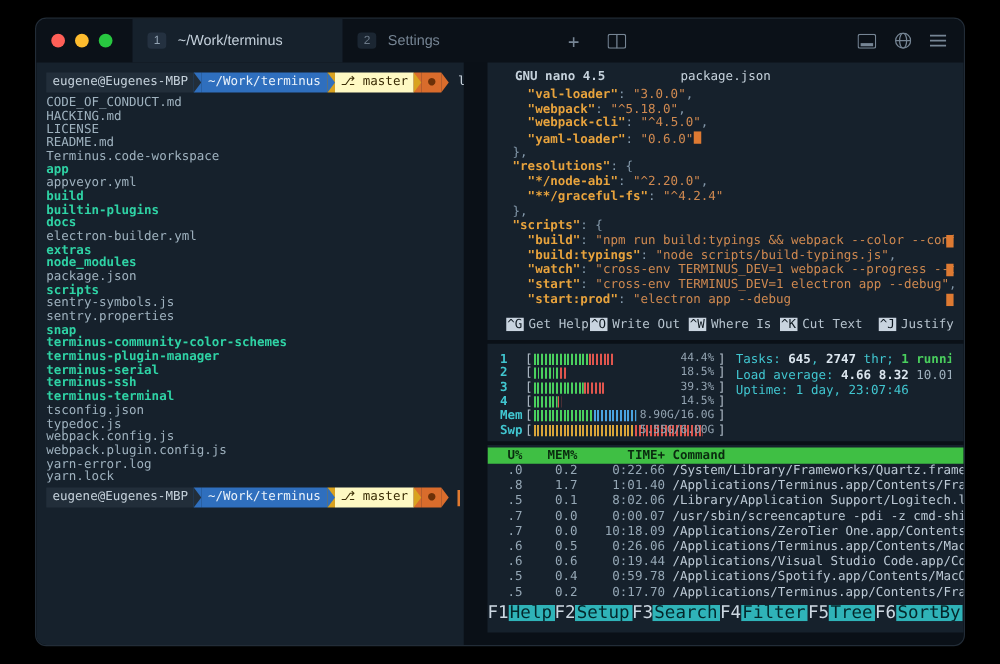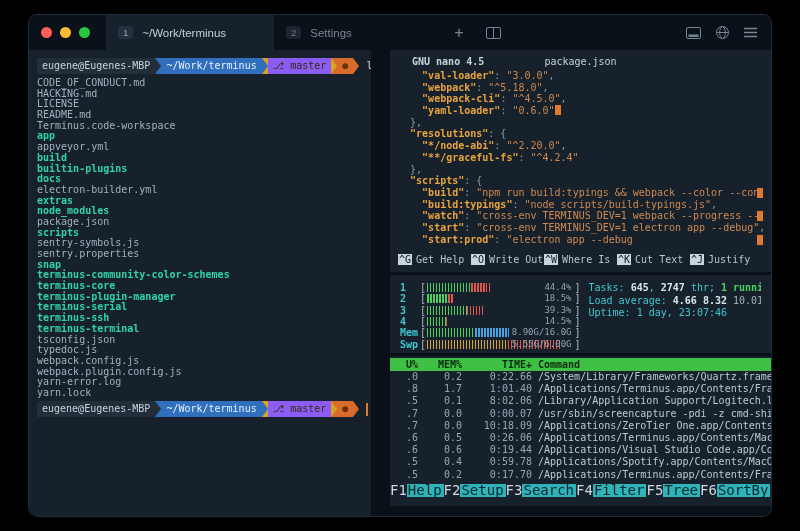--- a/index.html
+++ b/index.html
@@ -32,21 +32,21 @@
   
   .left-pane { flex:0 0 342px; padding:5px 8px 0 8px; font-size:10px; overflow:hidden; }
   .file-line { height:10.7px; line-height:10.7px; color:#9fb2bf; white-space:pre; }
   .file-line.dir { color:#2fd3a5; font-weight:bold; }
 
   .prompt { display:flex; align-items:center; height:17px; margin:2px 0 4px 0; font-size:10px; }
   .prompt.bottom { margin-top:2px; }
   .seg { height:16px; line-height:16px; padding:0 5px; white-space:nowrap; }
   .seg.user { background:#222e3a; color:#c6d2dc; }
   .seg.path { background:#2f6fbe; color:#eaf2fa; }
-  .seg.branch { background:#8b5cf6; color:#3a2c05; }
+  .seg.branch { background:#fef9c3; color:#3a2c05; }
   .seg.dirty { background:#d96c2c; color:#6b3008; }
   .arr { width:0; height:0; border-top:8px solid transparent; border-bottom:8px solid transparent;
          border-left:6px solid; }
   .a-user { border-left-color:#222e3a; background:#2f6fbe; }
   .a-path { border-left-color:#2f6fbe; background:#d9a21f; }
   .a-branch { border-left-color:#d9a21f; background:#d96c2c; }
   .a-dirty { border-left-color:#d96c2c; }
   .cmd { margin-left:7px; color:#d3dde6; }
   .cursor-box { width:7px; height:13px; border:1px solid #e07a30; margin-left:7px; }
 
@@ -58,21 +58,21 @@
   .nano-title { display:flex; height:16px; line-height:16px; font-size:10px; color:#c6d2dc; position:relative; }
   .nano-app { margin-left:14px; font-weight:bold; }
   .nano-file { position:absolute; left:50%; transform:translateX(-50%); }
   .nano-line { height:11.7px; line-height:11.7px; font-size:10px; white-space:pre;
                overflow:hidden; position:relative; }
   .tok-p { color:#8499ab; }
   .tok-k { color:#e8a33d; font-weight:bold; }
   .tok-v { color:#cf8950; }
   .inline-cursor { display:inline-block; width:6px; height:10px; background:#de7a32; vertical-align:-1px; }
   .line-end { position:absolute; right:0; top:1px; width:6px; height:10px; background:#de7a32; }
-  .nano-keys { margin-top:9px; display:grid; grid-template-columns:repeat(5,1fr); row-gap:3px; }
+  .nano-keys { margin-top:9px; display:grid; grid-template-columns:repeat(5,1fr); row-gap:3px;text-align:right; }
   .sc { font-size:10px; white-space:nowrap; overflow:hidden; }
   .sc-key { background:#c9d4df; color:#0e1820; padding:0 1px; }
   .sc-label { color:#b7c4cf; margin-left:4px; }
 
   
   .meters-pane { height:78px; padding:7px 10px 0 10px; display:flex; gap:8px; overflow:hidden; }
   .meters-left { flex:0 0 50%; display:flex; flex-direction:column; }
   .meter-row { display:flex; align-items:center; height:11.3px; font-size:10px; }
   .meter-id { width:20px; color:#41c6d0; font-weight:bold; }
   .bracket { color:#aebac6; }
@@ -182,21 +182,20 @@
           <div class="file-line dir">docs</div>
           <div class="file-line">electron-builder.yml</div>
           <div class="file-line dir">extras</div>
           <div class="file-line dir">node_modules</div>
           <div class="file-line">package.json</div>
           <div class="file-line dir">scripts</div>
           <div class="file-line">sentry-symbols.js</div>
           <div class="file-line">sentry.properties</div>
           <div class="file-line dir">snap</div>
           <div class="file-line dir">terminus-community-color-schemes</div>
-          <div class="file-line dir">terminus-core</div>
           <div class="file-line dir">terminus-plugin-manager</div>
           <div class="file-line dir">terminus-serial</div>
           <div class="file-line dir">terminus-ssh</div>
           <div class="file-line dir">terminus-terminal</div>
           <div class="file-line">tsconfig.json</div>
           <div class="file-line">typedoc.js</div>
           <div class="file-line">webpack.config.js</div>
           <div class="file-line">webpack.plugin.config.js</div>
           <div class="file-line">yarn-error.log</div>
           <div class="file-line">yarn.lock</div>

